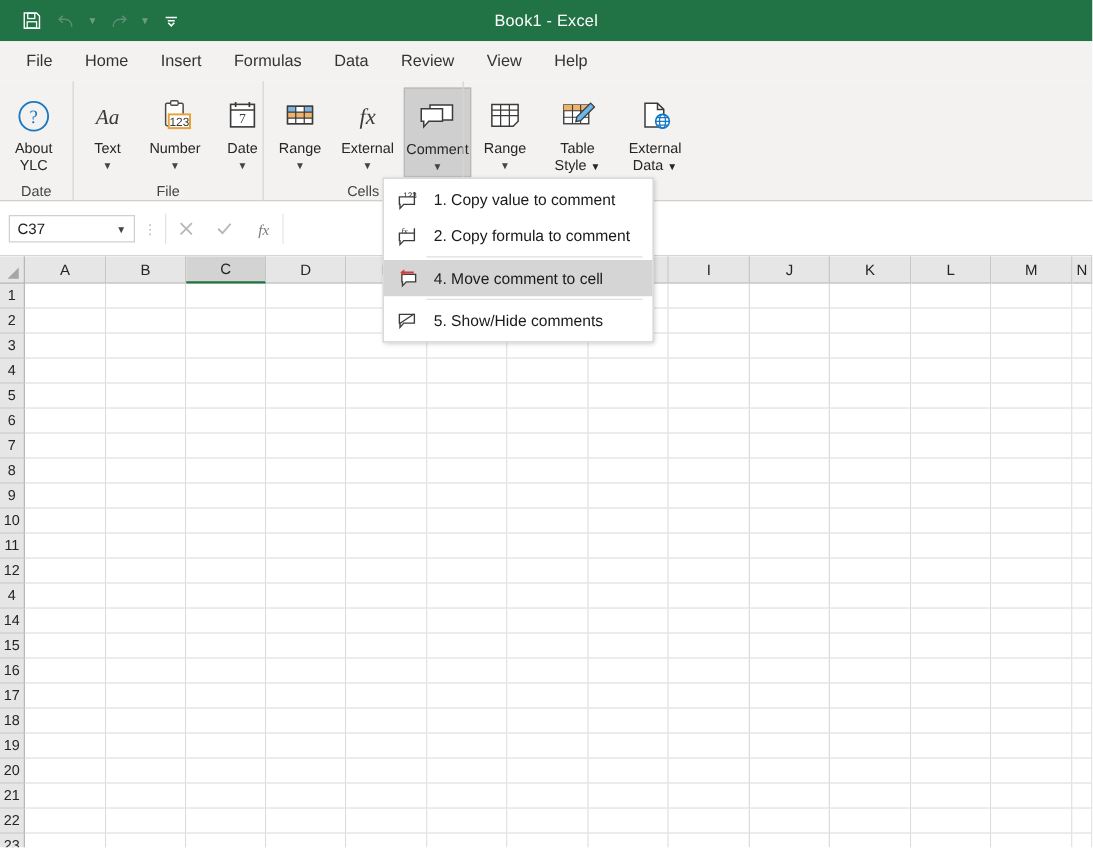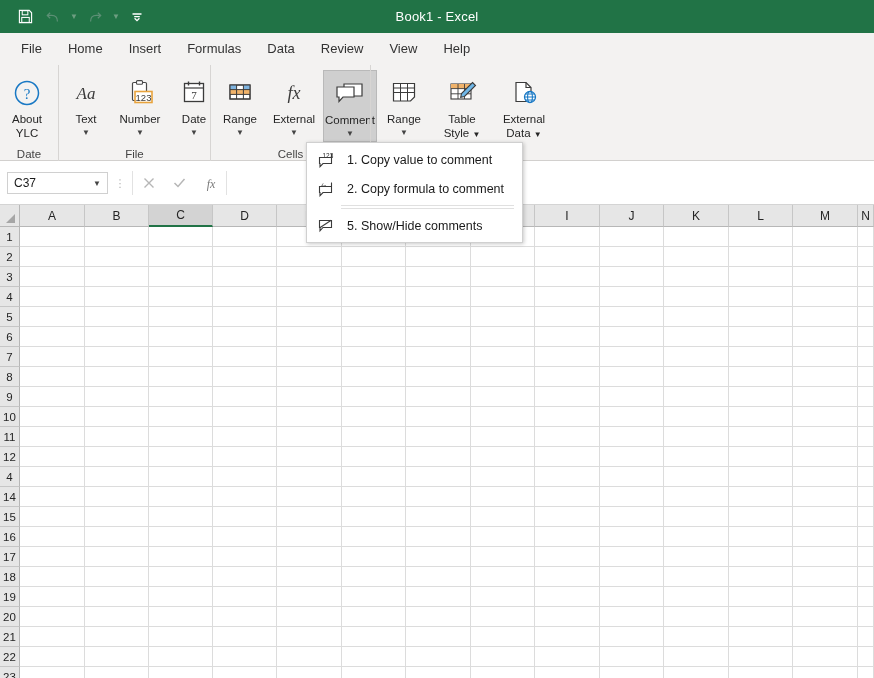--- a/index.html
+++ b/index.html
@@ -785,20 +785,30 @@
           <path d="M2.5 6.5h12v6H6l-3 3.2V12.5H2.5z" fill="#fff" stroke="#3b3b3b" stroke-width="1.1"></path>
           <path d="M14.5 2.5v4" stroke="#3b3b3b" stroke-width="1.1"></path>
         </svg>
       </span>
       <span>2. Copy formula to comment</span>
     </div>
 
     <div class="msep"></div>
 
 
+    <div class="mitem hl">
+      <span class="mico">
+        <svg width="18" height="17" viewBox="0 0 18 17">
+          <path d="M4.5 5.5h11v6H8l-3 3.2V11.5H4.5z" fill="#fff" stroke="#3b3b3b" stroke-width="1.1"></path>
+          <path d="M14 4H4.5" stroke="#d03b3b" stroke-width="1.5"></path>
+          <path d="M6.5 1.4L3.2 4l3.3 2.6z" fill="#d03b3b"></path>
+        </svg>
+      </span>
+      <span>4. Move comment to cell</span>
+    </div>
 
     <div class="msep"></div>
 
     <div class="mitem">
       <span class="mico">
         <svg width="18" height="17" viewBox="0 0 18 17">
           <path d="M2.5 3.5h12v7H6l-3 3.4V10.5H2.5z" fill="#fff" stroke="#3b3b3b" stroke-width="1.1"></path>
           <path d="M2.8 10.8L14.2 3.2" stroke="#3b3b3b" stroke-width="1.1"></path>
         </svg>
       </span>

